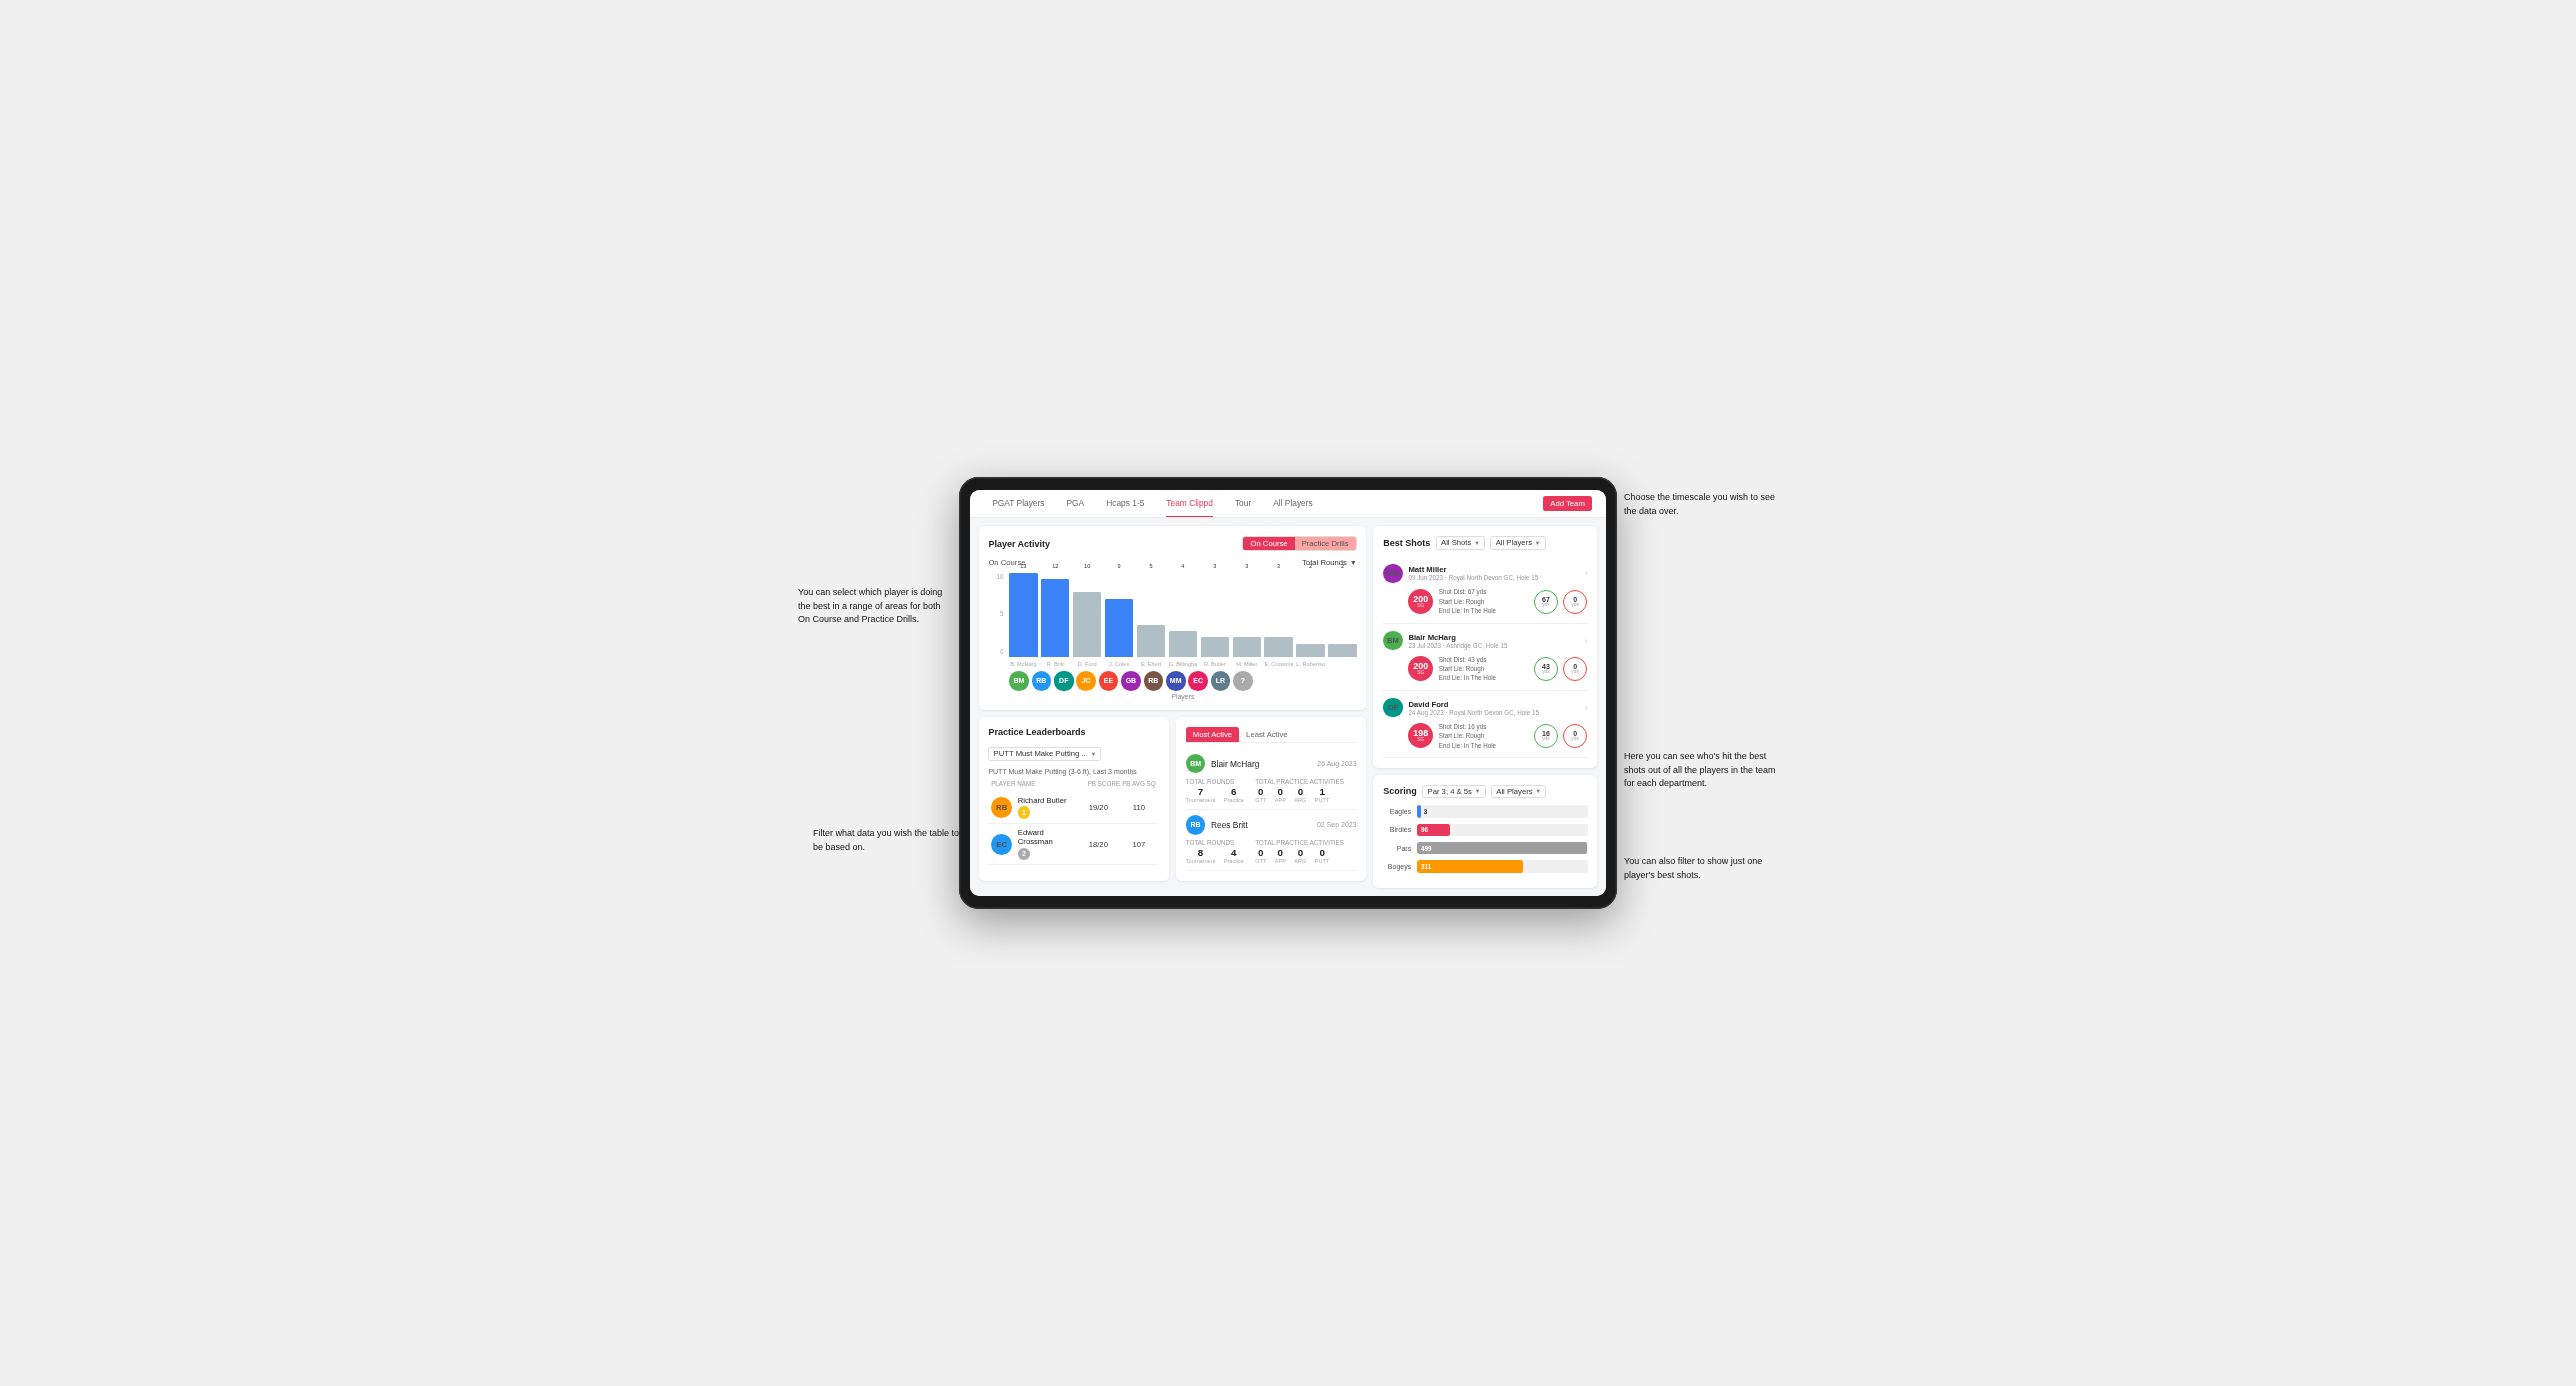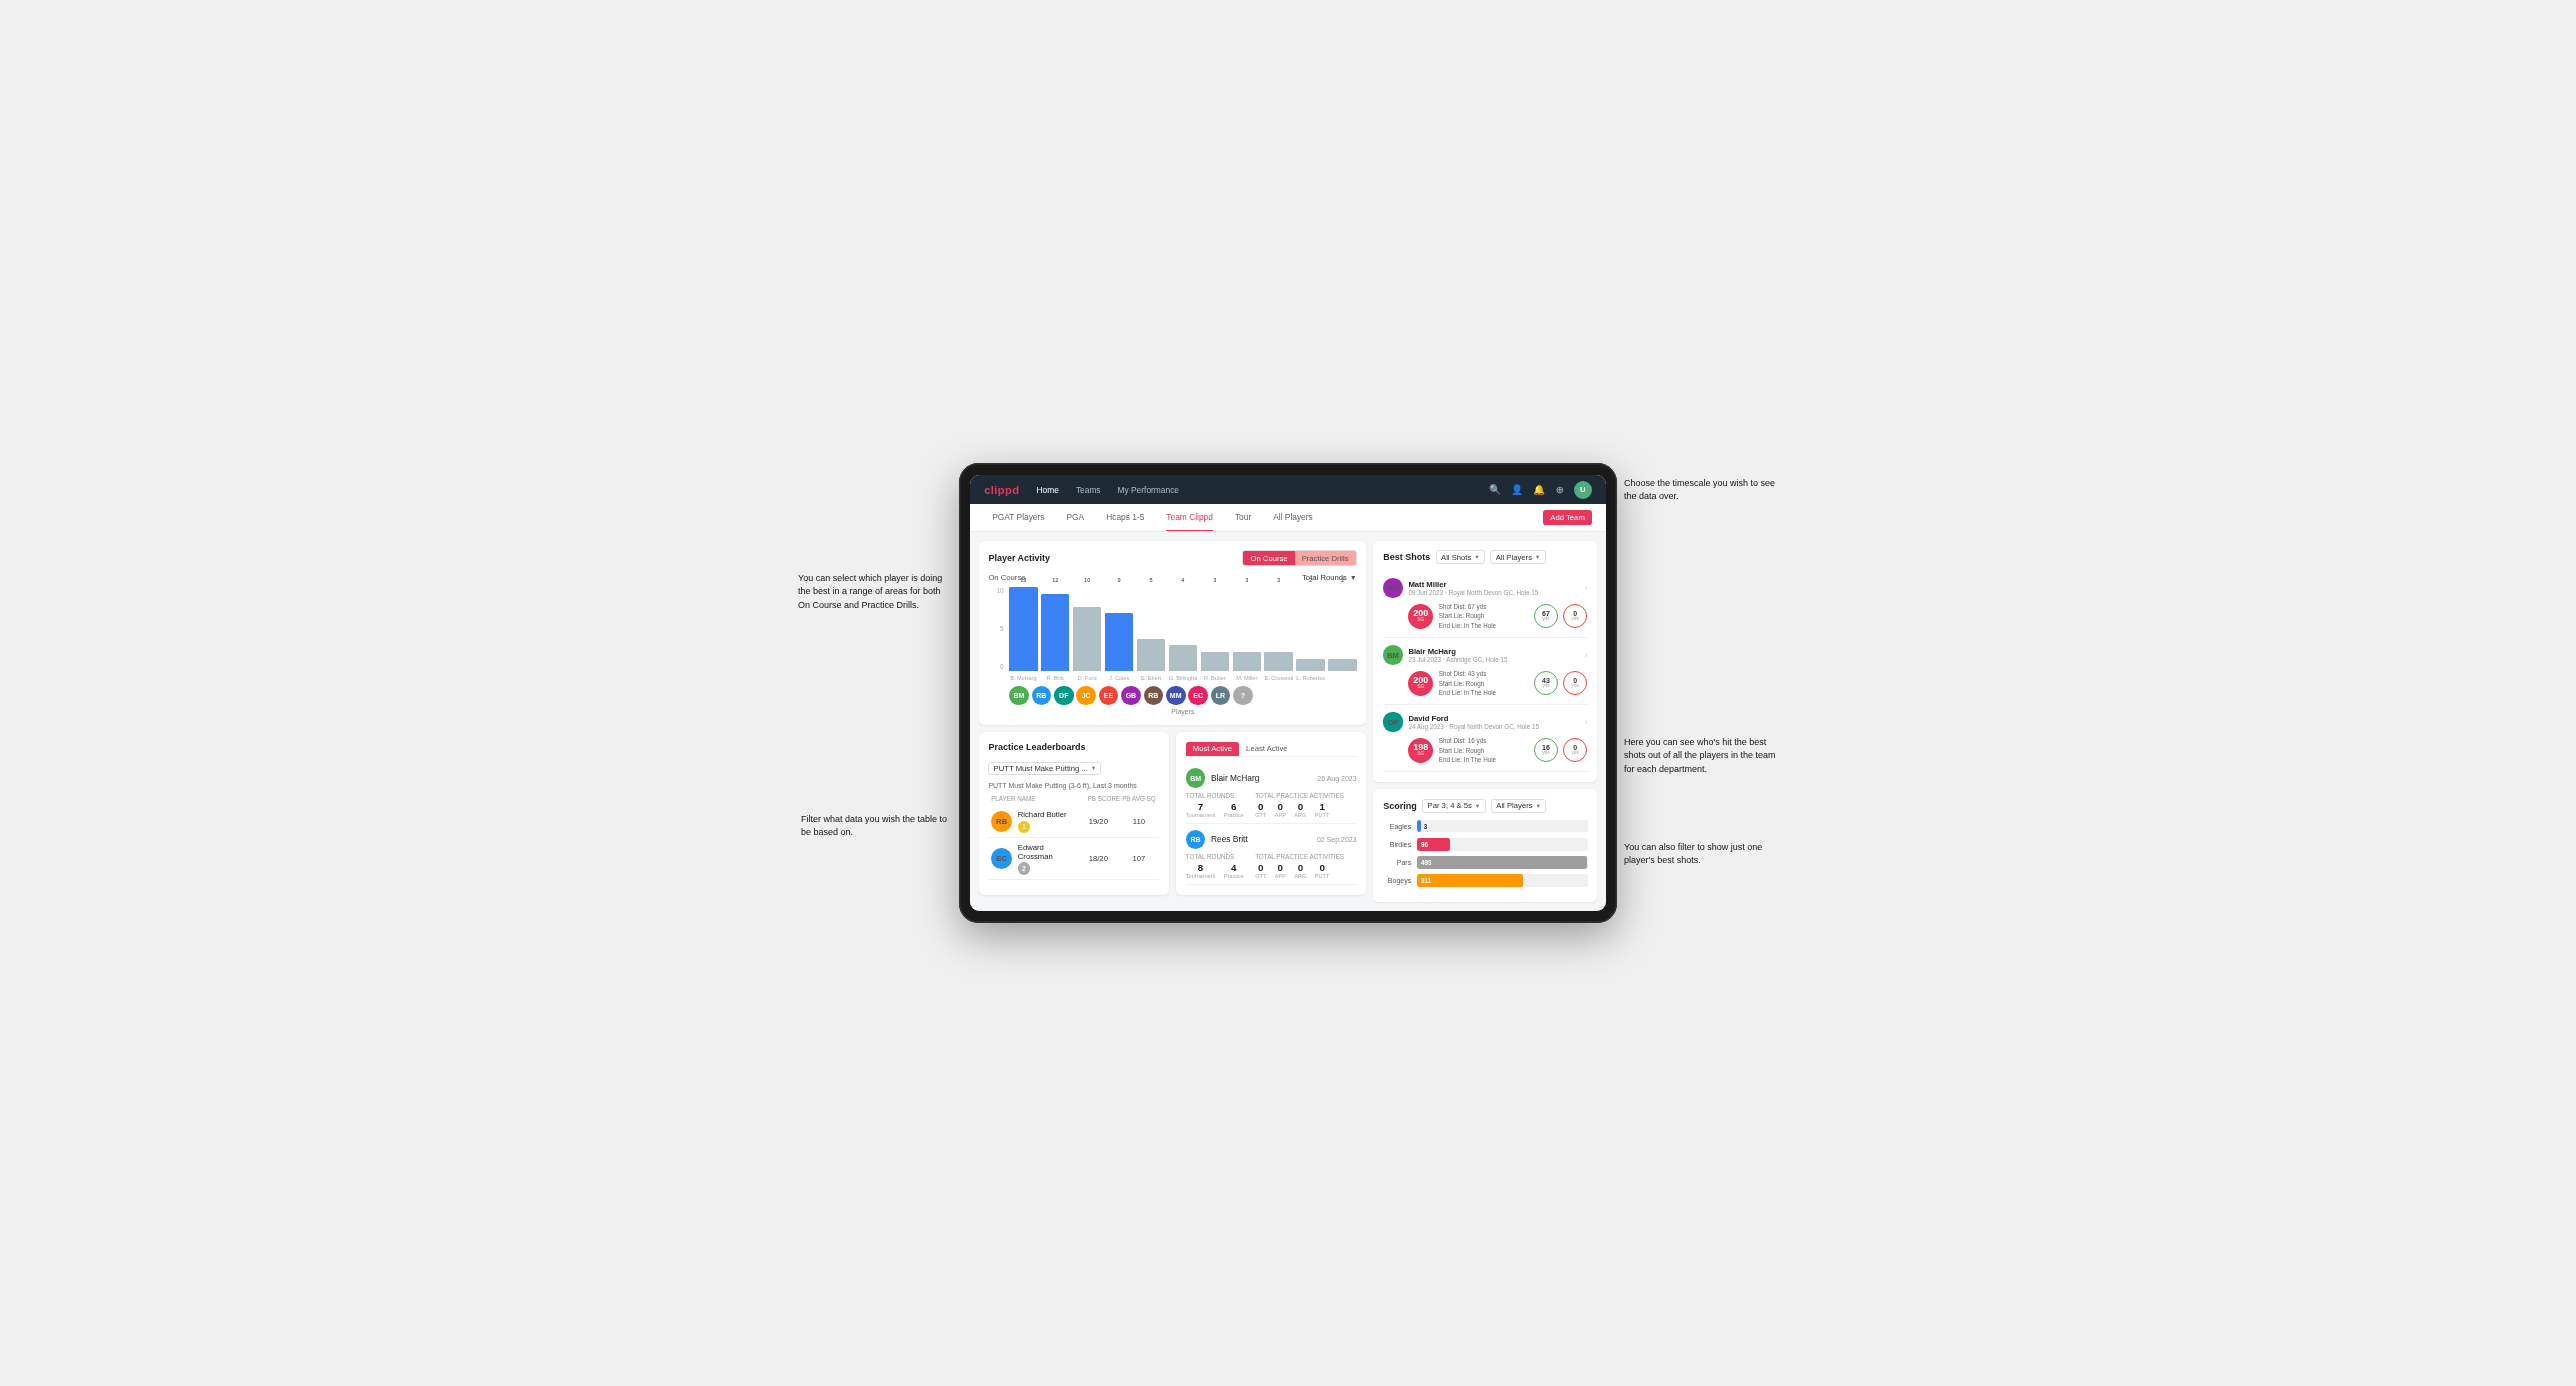--- a/index.html
+++ b/index.html
@@ -32,21 +32,21 @@
       top: 14px;
       right: 0;
       text-align: left;
     }
     .annotation-left-top {
       left: 0;
       top: 109px;
       text-align: left;
     }
     .annotation-left-bottom {
-      left: 3px;
+      left: 15px;
       top: 350px;
       text-align: left;
     }
     .annotation-right-middle {
       right: 0;
       top: 273px;
       text-align: left;
     }
     .annotation-right-bottom {
       right: 0;
@@ -734,34 +734,20 @@
     <span>Here you can see who's hit the best shots out of all the players in the team for each department.</span>
   </div>
 
   <div class="annotation annotation-right-bottom">
     <span>You can also filter to show just one player's best shots.</span>
   </div>
 
   <div class="tablet-frame">
     <div class="tablet-screen">
 
-      <nav class="top-nav">
-        <div class="nav-logo">clippd</div>
-        <div class="nav-link active">Home</div>
-        <div class="nav-link">Teams</div>
-        <div class="nav-link">My Performance</div>
-        <div class="nav-spacer"></div>
-        <div class="nav-icons">
-          <span class="nav-icon">🔍</span>
-          <span class="nav-icon">👤</span>
-          <span class="nav-icon">🔔</span>
-          <span class="nav-icon">⊕</span>
-          <div class="nav-avatar">U</div>
-        </div>
-      </nav>
 
       <div class="sub-nav">
         <div class="sub-tab">PGAT Players</div>
         <div class="sub-tab">PGA</div>
         <div class="sub-tab">Hcaps 1-5</div>
         <div class="sub-tab active">Team Clippd</div>
         <div class="sub-tab">Tour</div>
         <div class="sub-tab">All Players</div>
         <div class="sub-nav-spacer"></div>
         <button class="add-team-btn">Add Team</button>

